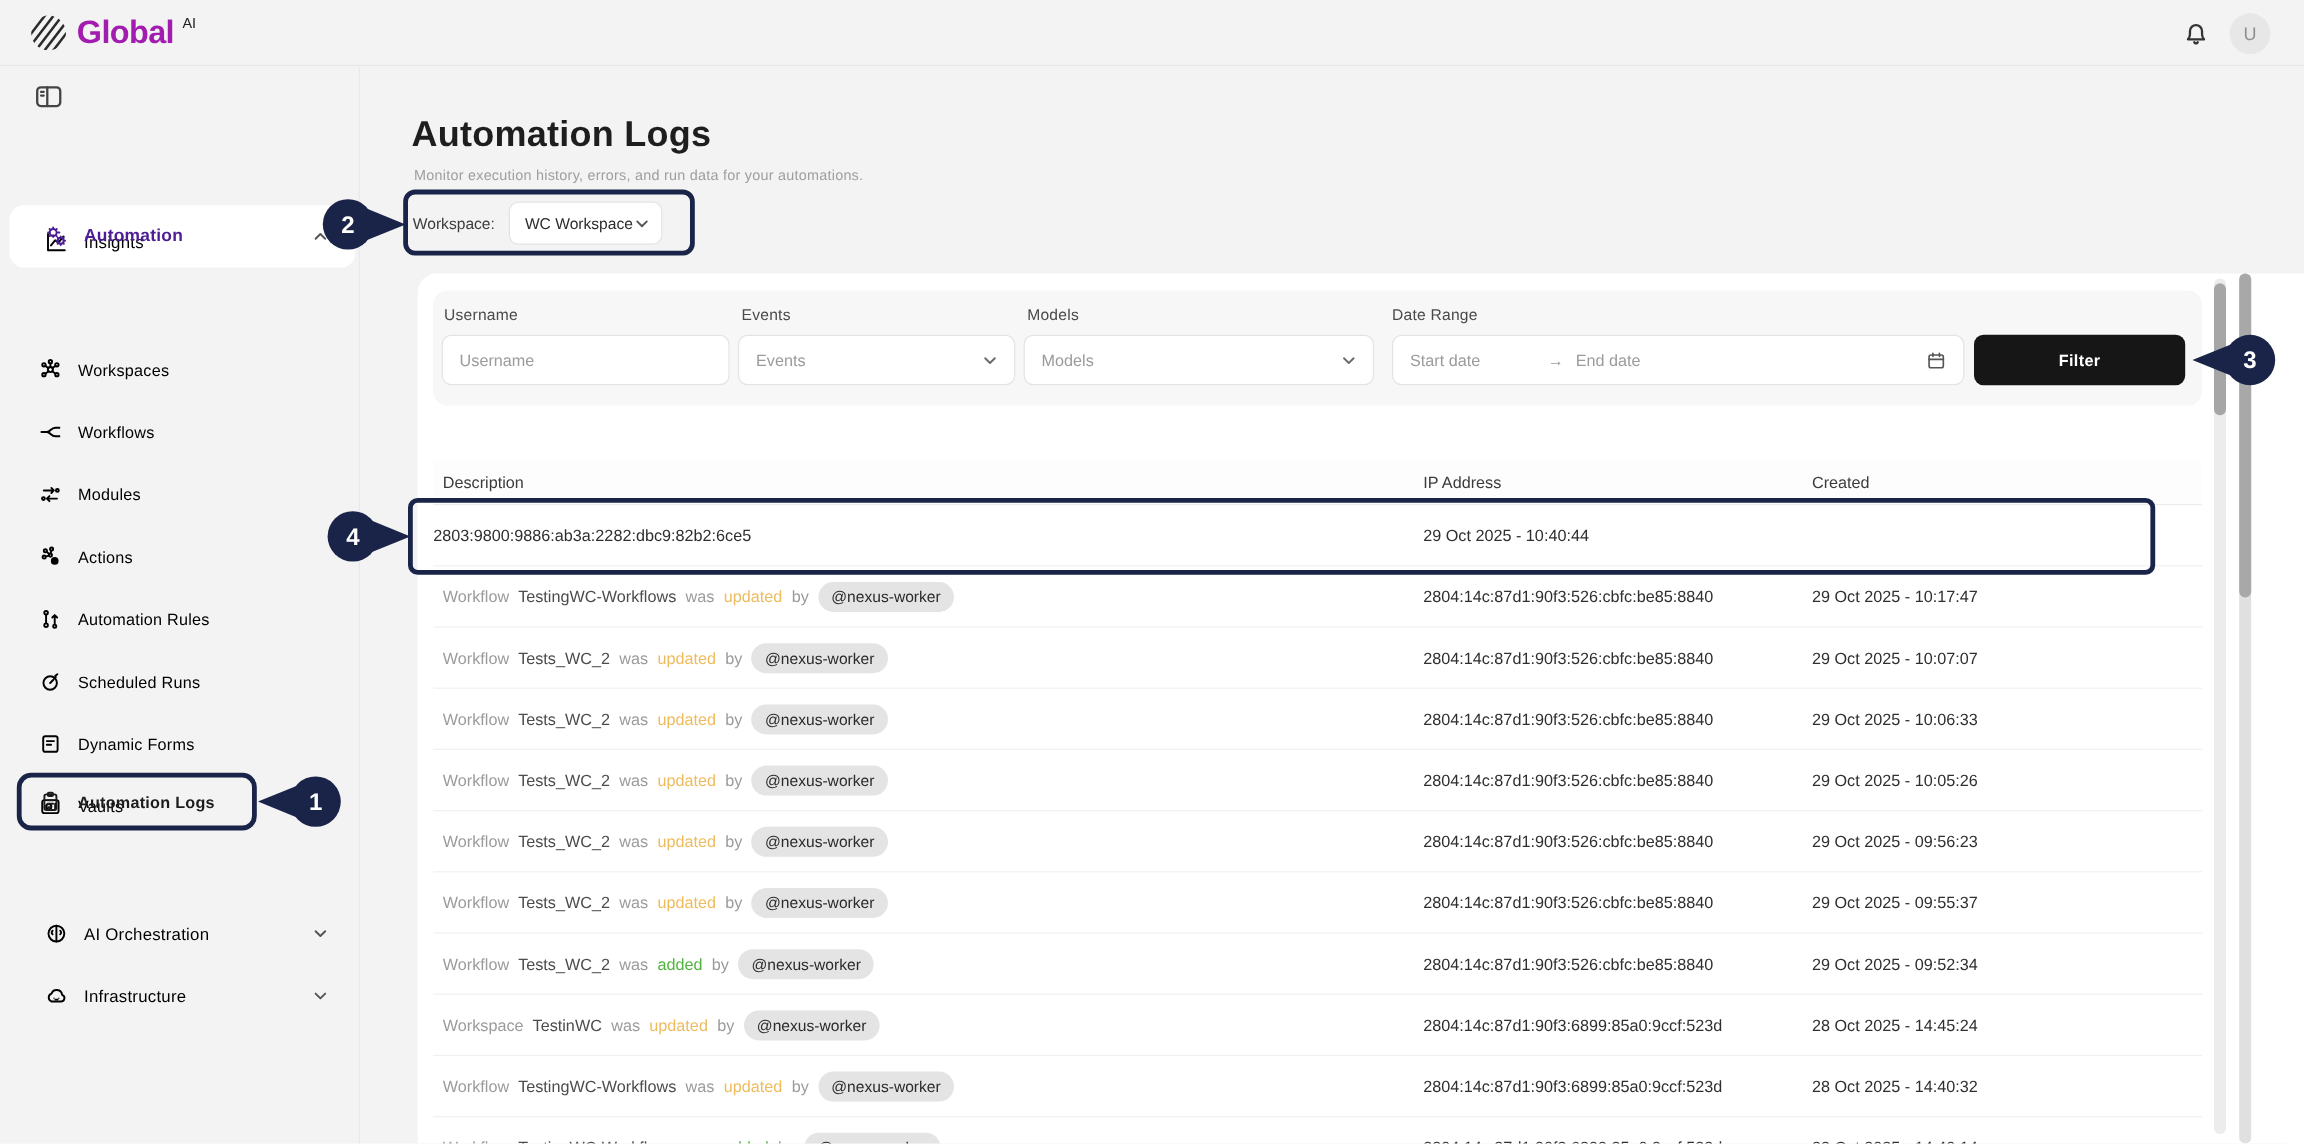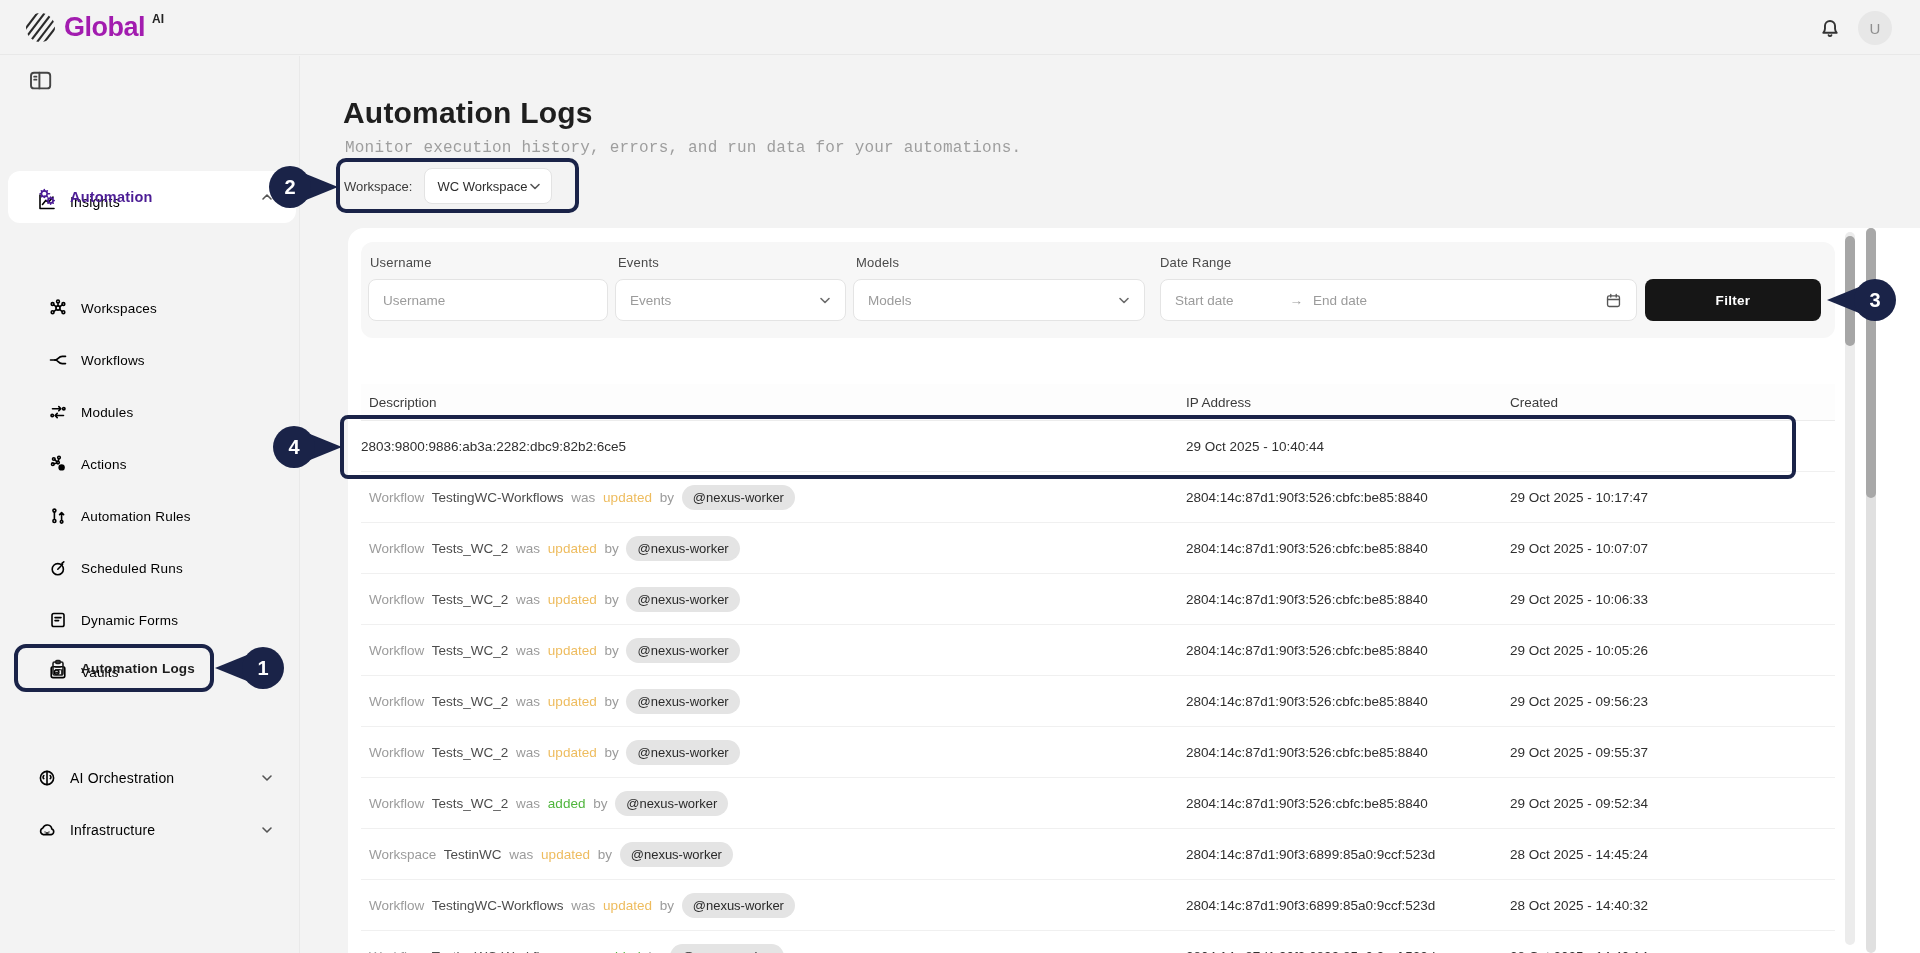--- a/index.html
+++ b/index.html
@@ -5,39 +5,39 @@
   * { margin:0; padding:0; box-sizing:border-box; }
   html,body { width:1920px; height:953px; overflow:hidden; }
   body { font-family:"Liberation Sans", sans-serif; background:#f3f3f3; color:#1d1d1d; position:relative; }
   svg { display:block; }
   .icn { stroke:currentColor; fill:none; stroke-width:1.6; stroke-linecap:round; stroke-linejoin:round; }
 
   
   .topbar { position:absolute; left:0; top:0; width:1920px; height:55px; border-bottom:1px solid #e8e8e8; }
   .logo { position:absolute; left:24px; top:11px; display:flex; align-items:flex-start; gap:7px; }
   .logo-text { font-size:27px; font-weight:700; letter-spacing:-0.5px; color:#a21caf; line-height:33px; }
-  .logo-sup { font-size:12px; font-weight:700; color:#222; margin-top:1px; }
+  .logo-sup { font-size:12px; font-weight:400; color:#222; margin-top:1px; }
   .bell { position:absolute; left:1818px; top:16px; width:24px; height:24px; color:#333; cursor:pointer; }
   .avatar { position:absolute; left:1858px; top:11px; width:34px; height:34px; border-radius:50%; background:#e7e7e7; color:#8f8f8f; font-size:15px; display:flex; align-items:center; justify-content:center; }
 
   
   .sidebar { position:absolute; left:0; top:56px; width:300px; height:897px; border-right:1px solid #e9e9e9; background:#f3f3f3; }
   .panel-toggle { position:absolute; left:28px; top:12px; width:24px; height:24px; color:#444; cursor:pointer; }
   .side-item { position:absolute; left:0; width:300px; height:52px; display:flex; align-items:center; gap:13px; cursor:pointer; color:#000000; font-size:14px; letter-spacing:.2px; }
   .side-item .icn-wrap { width:20px; height:20px; flex:0 0 20px; }
   .side-item.top { padding-left:37px; }
-  .side-item.sub { padding-left:48px; font-size:13.5px; }
+  .side-item.sub { padding-left:32px; font-size:13.5px; }
   .side-item.active-parent { color:#4c1d95; font-weight:700; font-size:14.5px; }
   .side-item.active-leaf { color:#1c1c1c; font-weight:700; }
   .active-row-bg { position:absolute; left:8px; top:115px; width:288px; height:52px; background:#ffffff; border-radius:12px; }
   .side-chev { position:absolute; right:26px; color:#555; }
 
   
   .page-title { position:absolute; left:343px; top:96px; font-size:30px; font-weight:700; color:#1e1e1e; letter-spacing:.2px; }
-  .page-sub { position:absolute; left:345px; top:139px; font-size:16px; color:#9e9e9e; letter-spacing:.2px;font-family:Liberation Mono, monospace; }
+  .page-sub { position:absolute; left:345px; top:139px; font-size:12px; color:#9e9e9e; letter-spacing:.2px; }
 
   
   .ws-wrap { position:absolute; left:344px; top:166px; height:40px; display:flex; align-items:center; gap:12px; }
   .ws-label { font-size:13px; color:#3c3c3c; }
   .ws-select { width:128px; height:36px; background:#fff; border:1px solid #e3e3e3; border-radius:8px; display:flex; align-items:center; justify-content:space-between; padding:0 10px 0 12px; font-size:13px; color:#2d2d2d; cursor:pointer; }
 
   
   .card { position:absolute; left:348px; top:228px; width:1572px; height:725px; background:#ffffff; border-radius:16px 0 0 0; }
   .filter-panel { position:absolute; left:13px; top:14px; width:1474px; height:96px; background:#f7f7f7; border-radius:12px; }
   .f-label { position:absolute; top:13px; font-size:13px; color:#4a4a4a; letter-spacing:.2px; }

